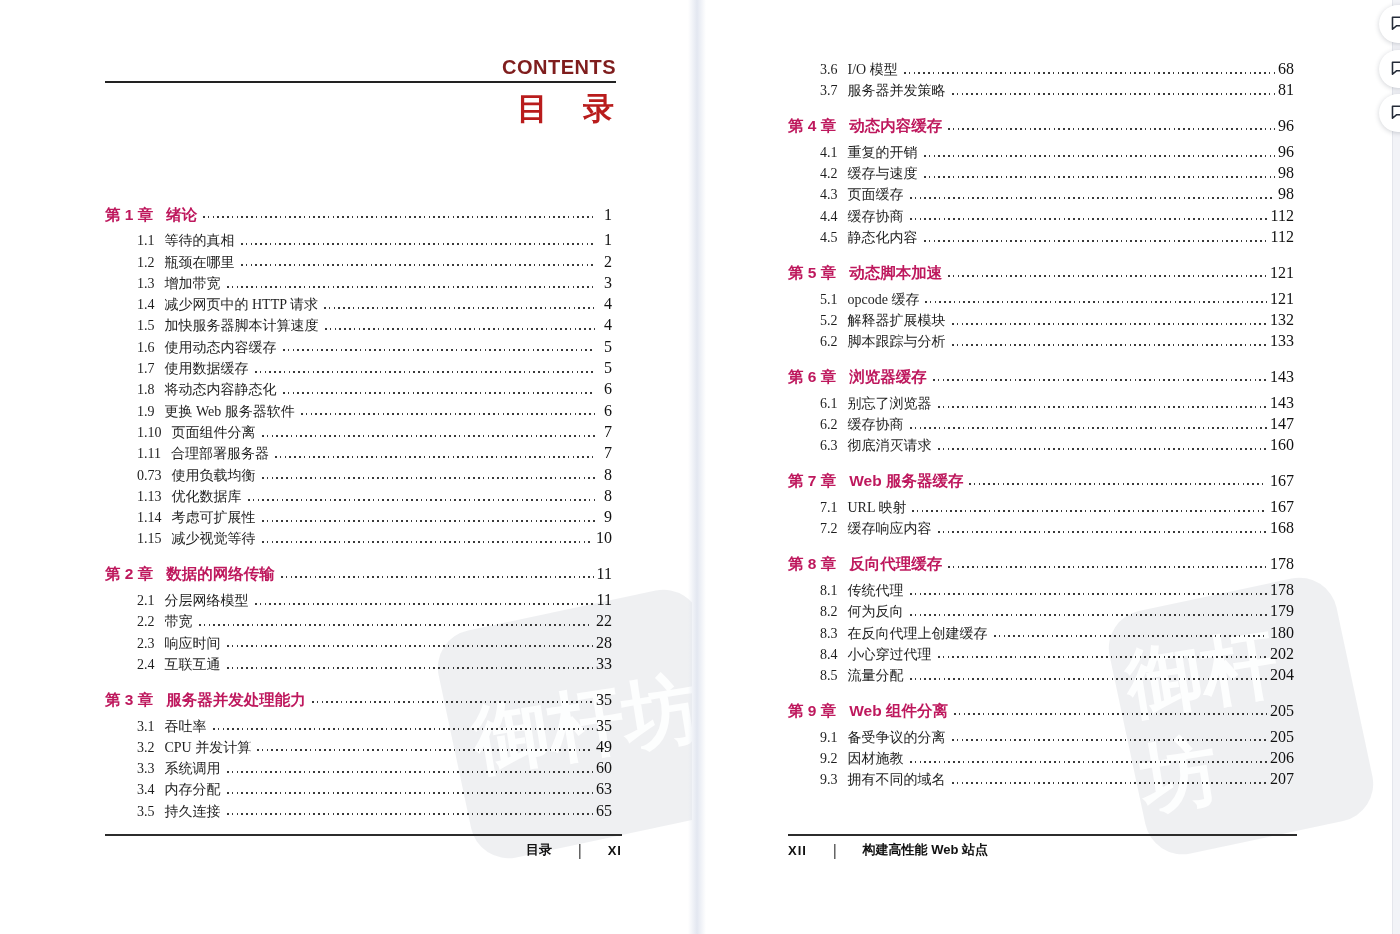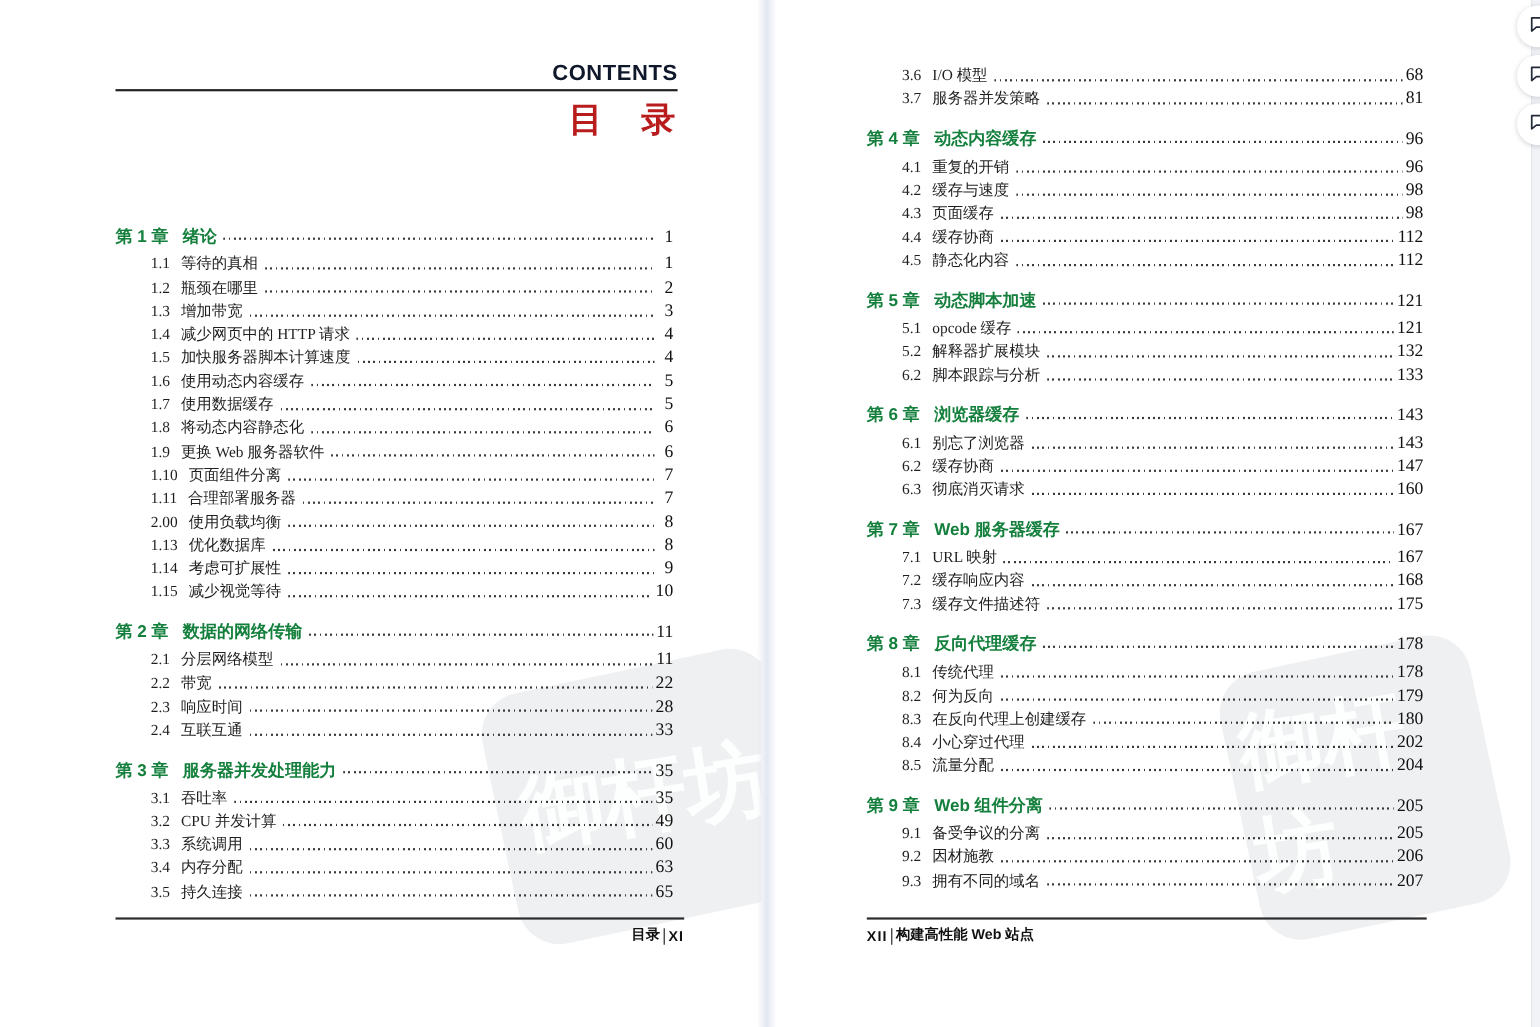--- a/index.html
+++ b/index.html
@@ -22,39 +22,39 @@
   }
   .right-strip {
     position: absolute; left: 1392px; top: 0; width: 8px; height: 934px;
     background: #f2f3f7; border-left: 1px solid #e4e6ec;
   }
 
   
   .toc-header { position: absolute; left: 105px; top: 56px; width: 511px; }
   .contents-en {
     text-align: right; font-family: "Liberation Sans", "DejaVu Sans", sans-serif;
-    font-size: 20px; font-weight: 600; letter-spacing: 0.5px; color: #0f172a;
+    font-size: 20px; font-weight: 600; letter-spacing: 0.5px; color: #7f1d1d;
     padding-bottom: 2px;
   }
   .header-rule { height: 2px; background: #222; }
   .contents-cn {
     text-align: right; font-family: "Liberation Sans", "DejaVu Sans", sans-serif;
     font-size: 31px; font-weight: 700; color: #b91c1c; margin-top: 5px;
     letter-spacing: 2px;
   }
 
   
   .toc { position: absolute; }
   #toc-left  { left: 105px; top: 191px; width: 507px; }
   #toc-right { left: 84px;  top: 60px;  width: 506px; }
   .row { display: flex; align-items: baseline; height: 21.3px; }
   .row.chapter { margin-top: 13.5px; margin-bottom: 5.5px; }
   .row.chapter .num, .row.chapter .title {
     font-family: "Liberation Sans", "DejaVu Sans", sans-serif;
-    font-weight: 700; font-size: 15.5px; color: #15803d; white-space: nowrap;
+    font-weight: 700; font-size: 15.5px; color: #be185d; white-space: nowrap;
   }
   .row.chapter .num { margin-right: 13px; }
   .row.item { padding-left: 32px; }
   .row.item .num, .row.item .title {
     font-size: 14px; color: #1e1e1e; white-space: nowrap;
   }
   .row.item .num { margin-right: 10px; }
   .leader {
     flex: 1 1 auto; height: 2px; align-self: center; margin: 4px 3px 0 6px;
     background-image: repeating-linear-gradient(to right, #3a3a3a 0 1.6px, rgba(0,0,0,0) 1.6px 4.8px);
@@ -62,21 +62,21 @@
   .pg { font-size: 16px; min-width: 14px; text-align: right; white-space: nowrap; color: #111; }
 
   
   .footer { position: absolute; }
   #footer-left  { left: 105px; top: 834px; width: 517px; }
   #footer-right { left: 84px;  top: 834px; width: 509px; }
   .footer-rule { height: 2px; background: #2c2c2c; }
   .footer-line {
     margin-top: 5px; font-family: "Liberation Sans", "DejaVu Sans", sans-serif;
     font-size: 13px; font-weight: 700; color: #111;
-    display: flex; align-items: center; gap: 2px;
+    display: flex; align-items: center; gap: 26px;
   }
   #footer-left .footer-line { justify-content: flex-end; }
   #footer-right .footer-line { justify-content: flex-start; }
   .footer-sep { font-weight: 400; color: #333; font-size: 14px; transform: scaleY(1.15); }
   .footer-roman { font-weight: 700; letter-spacing: 1px; }
 
   
   .seal {
     position: absolute; border-radius: 38px;
     background: rgba(128,136,152,0.13); transform: rotate(-12deg);
@@ -181,21 +181,21 @@
         <span class="leader"></span>
         <span class="pg">7</span>
       </div>
       <div class="row item">
         <span class="num">1.11</span>
         <span class="title">合理部署服务器</span>
         <span class="leader"></span>
         <span class="pg">7</span>
       </div>
       <div class="row item">
-        <span class="num">2.00</span>
+        <span class="num">0.73</span>
         <span class="title">使用负载均衡</span>
         <span class="leader"></span>
         <span class="pg">8</span>
       </div>
       <div class="row item">
         <span class="num">1.13</span>
         <span class="title">优化数据库</span>
         <span class="leader"></span>
         <span class="pg">8</span>
       </div>
@@ -402,26 +402,20 @@
         <span class="num">7.1</span>
         <span class="title">URL 映射</span>
         <span class="leader"></span>
         <span class="pg">167</span>
       </div>
       <div class="row item">
         <span class="num">7.2</span>
         <span class="title">缓存响应内容</span>
         <span class="leader"></span>
         <span class="pg">168</span>
-      </div>
-      <div class="row item">
-        <span class="num">7.3</span>
-        <span class="title">缓存文件描述符</span>
-        <span class="leader"></span>
-        <span class="pg">175</span>
       </div>
       <div class="row chapter">
         <span class="num">第 8 章</span>
         <span class="title">反向代理缓存</span>
         <span class="leader"></span>
         <span class="pg">178</span>
       </div>
       <div class="row item">
         <span class="num">8.1</span>
         <span class="title">传统代理</span>

